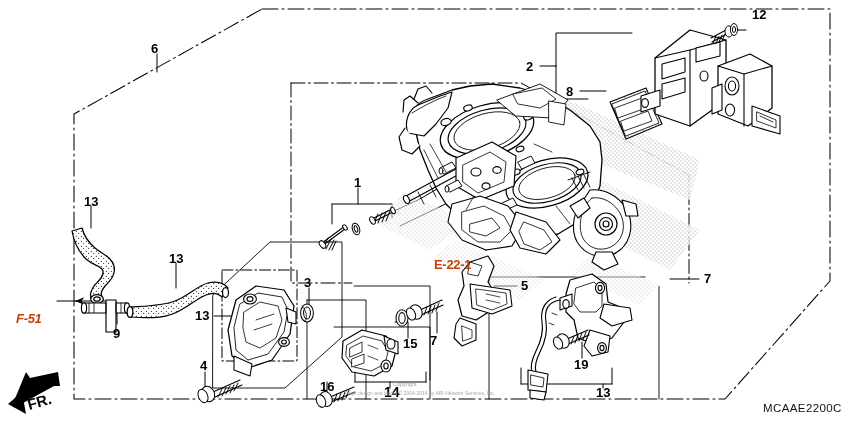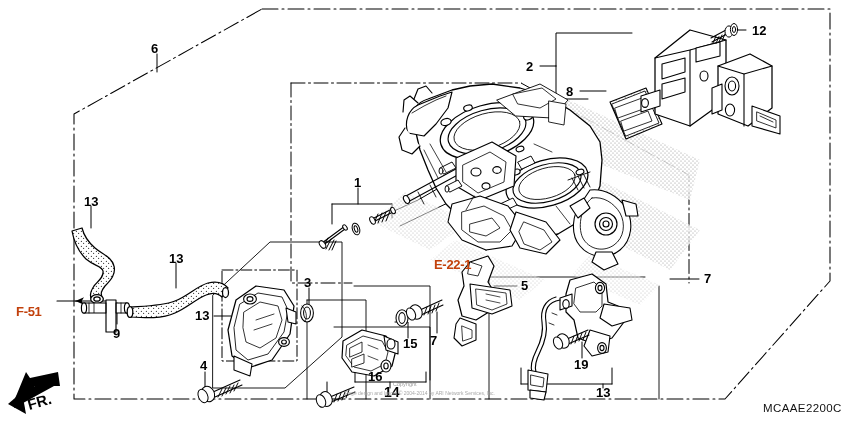--- a/index.html
+++ b/index.html
@@ -480,38 +480,38 @@
     <path d="M8,404 L42,388 L34,374 L14,382 Z" opacity="0"></path>
     <path d="M14,408 L54,386 L50,378 L16,396 Z"></path>
     <path d="M8,404 L26,414 L22,392 Z"></path>
   </g>
 
 </svg>
 
 <span class="lbl" style="left:151px;top:42px;">6</span>
 <span class="lbl" style="left:526px;top:60px;">2</span>
 <span class="lbl" style="left:566px;top:85px;">8</span>
-<span class="lbl" style="left:752px;top:24px;text-align:center;">12</span>
+<span class="lbl" style="left:752px;top:8px;text-align:center;">12</span>
 <span class="lbl" style="left:354px;top:176px;">1</span>
 <span class="lbl" style="left:84px;top:195px;">13</span>
 <span class="lbl" style="left:169px;top:252px;">13</span>
 <span class="lbl" style="left:113px;top:327px;">9</span>
 <span class="lbl" style="left:195px;top:309px;">13</span>
 <span class="lbl" style="left:304px;top:276px;">3</span>
 <span class="lbl" style="left:200px;top:359px;">4</span>
-<span class="lbl" style="left:320px;top:370px;margin-left:48px;">16</span>
+<span class="lbl" style="left:320px;top:380px;">16</span>
 <span class="lbl" style="left:403px;top:337px;">15</span>
 <span class="lbl" style="left:384px;top:385px;font-size:14px;">14</span>
 <span class="lbl" style="left:430px;top:334px;">7</span>
 <span class="lbl" style="left:521px;top:279px;">5</span>
 <span class="lbl" style="left:574px;top:358px;">19</span>
 <span class="lbl" style="left:596px;top:386px;">13</span>
 <span class="lbl" style="left:704px;top:272px;">7</span>
 
-<span class="ref" style="left:16px;top:304px;">F-51</span>
+<span class="ref" style="left:16px;top:311px;font-style:italic;">F-51</span>
 <span class="ref" style="left:434px;top:257px;">E-22-1</span>
 
 <span class="fr" style="left:30px;top:396px;">FR.</span>
 
 <span class="code" style="left:727px;top:402px;">MCAAE2200C</span>
 
 <span class="wmk" style="left:393px;top:381px;">Copyright</span>
 <span class="wmk2" style="left:345px;top:390px;">Page design and layout © 2004-2014 by ARI Network Services, Inc.</span>
 
 </div>

